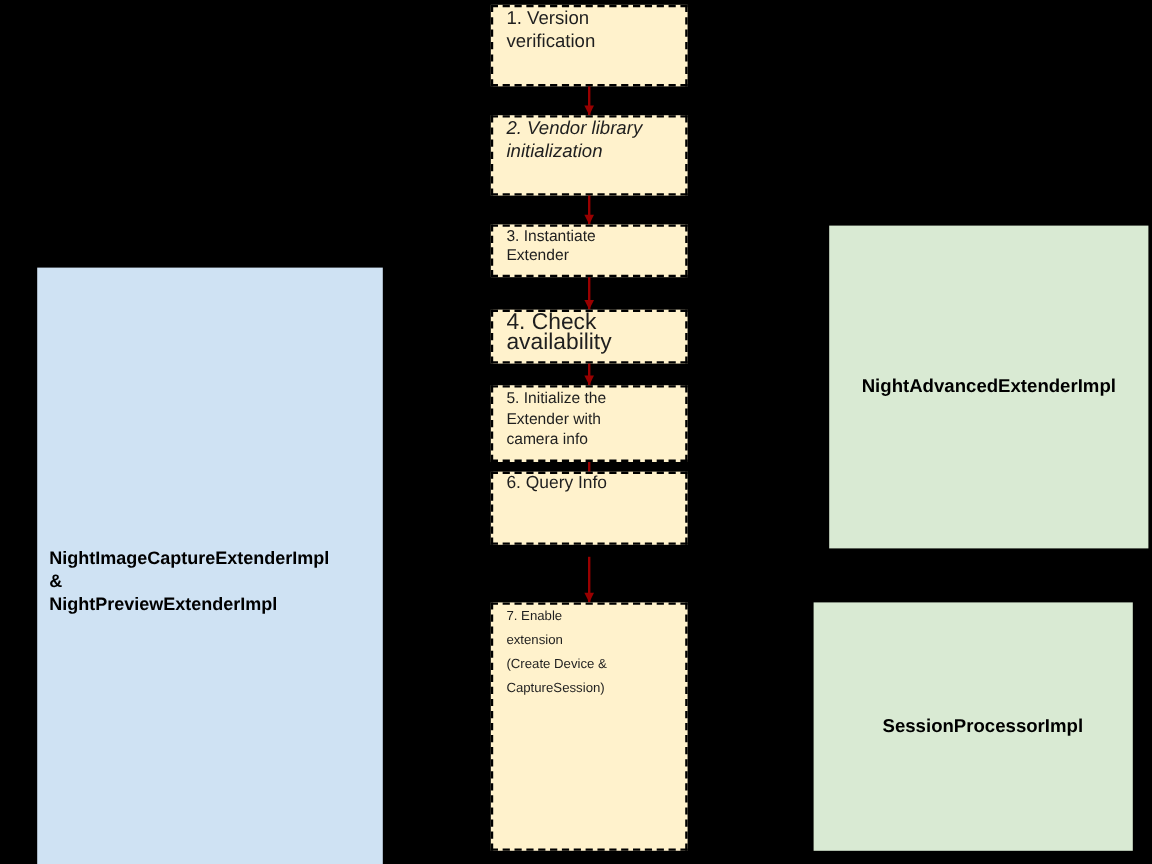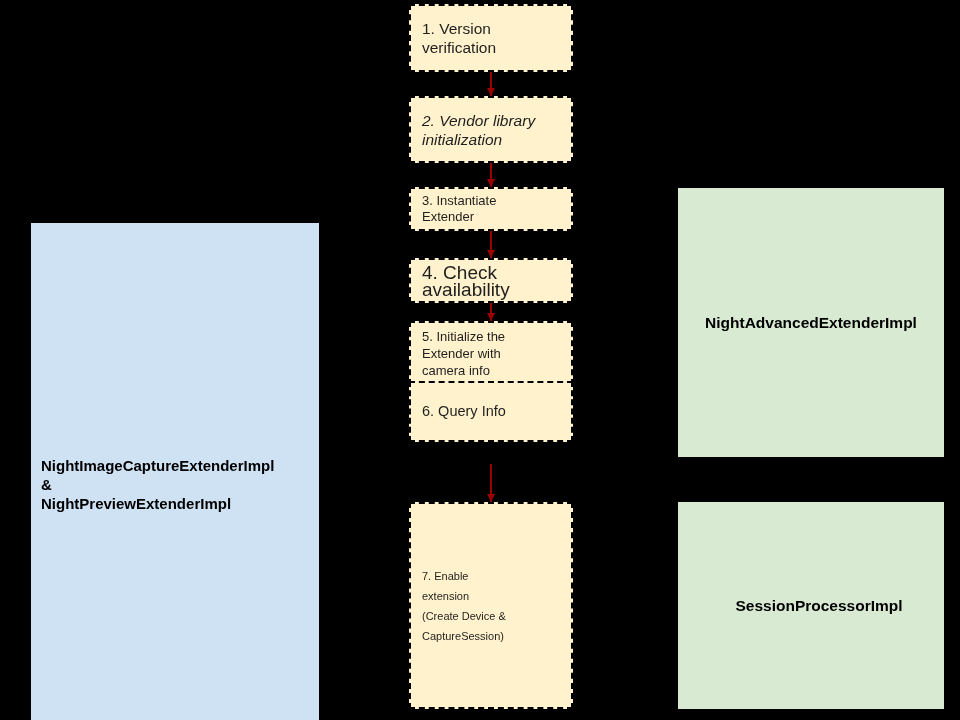--- a/index.html
+++ b/index.html
@@ -17,33 +17,33 @@
   
   .step {
     position: absolute;
     left: 409px;
     width: 164px;
     box-sizing: border-box;
     background: var(--step-fill, #FFF2CC);
     border: 2px dashed var(--step-border, #000);
     color: var(--step-text, #1f1f1f);
     display: flex;
-    align-items: center;
+    align-items: flex-start;
   }
   .step .label {
     padding-left: 11px;
     padding-right: 4px;
     white-space: pre-line;
   }
   .step-1 { top: 4px;   height: 68px;  font-size: 15.5px; line-height: 19px; }
   .step-2 { top: 96px;  height: 67px;  font-size: 15.5px; line-height: 19px; font-style: italic; }
   .step-3 { top: 187px; height: 44px;  font-size: 13px;   line-height: 16px; }
   .step-4 { top: 258px; height: 45px;  font-size: 19px; line-height: 17px; }
   .step-5 { top: 321px; height: 64px;  font-size: 13px;   line-height: 17px; }
-  .step-6 { top: 381px; height: 61px;  font-size: 14.5px; line-height: 17px; }
+  .step-6 { top: 393px; height: 61px;  font-size: 14.5px; line-height: 17px; }
   .step-7 { top: 502px; height: 207px; font-size: 11px; line-height: 20px; }
 
   
   .arrow {
     position: absolute;
     left: 490px;
     width: 2px;
     background: var(--arrow, #990000);
   }
   .arrow::after {
@@ -90,21 +90,21 @@
     padding-right: 6px;
   }
   .right-box {
     left: 678px;
     width: 266px;
     background: var(--right-fill, #D9EAD3);
     font-size: 15.5px;
     justify-content: center;
   }
   .right-box .label { text-align: center; padding: 0 6px; }
-  .right-box-top    { top: 188px; height: 269px; }
+  .right-box-top    { top: 188px; height: 269px; margin-left: 13px; }
   .right-box-bottom { top: 502px; height: 207px; padding-left: 16px; }
 </style>
 </head>
 <body>
 
 <div id="canvas">
 
   <div class="side-box left-box">
     <div class="label">NightImageCaptureExtenderImpl
 &amp;

